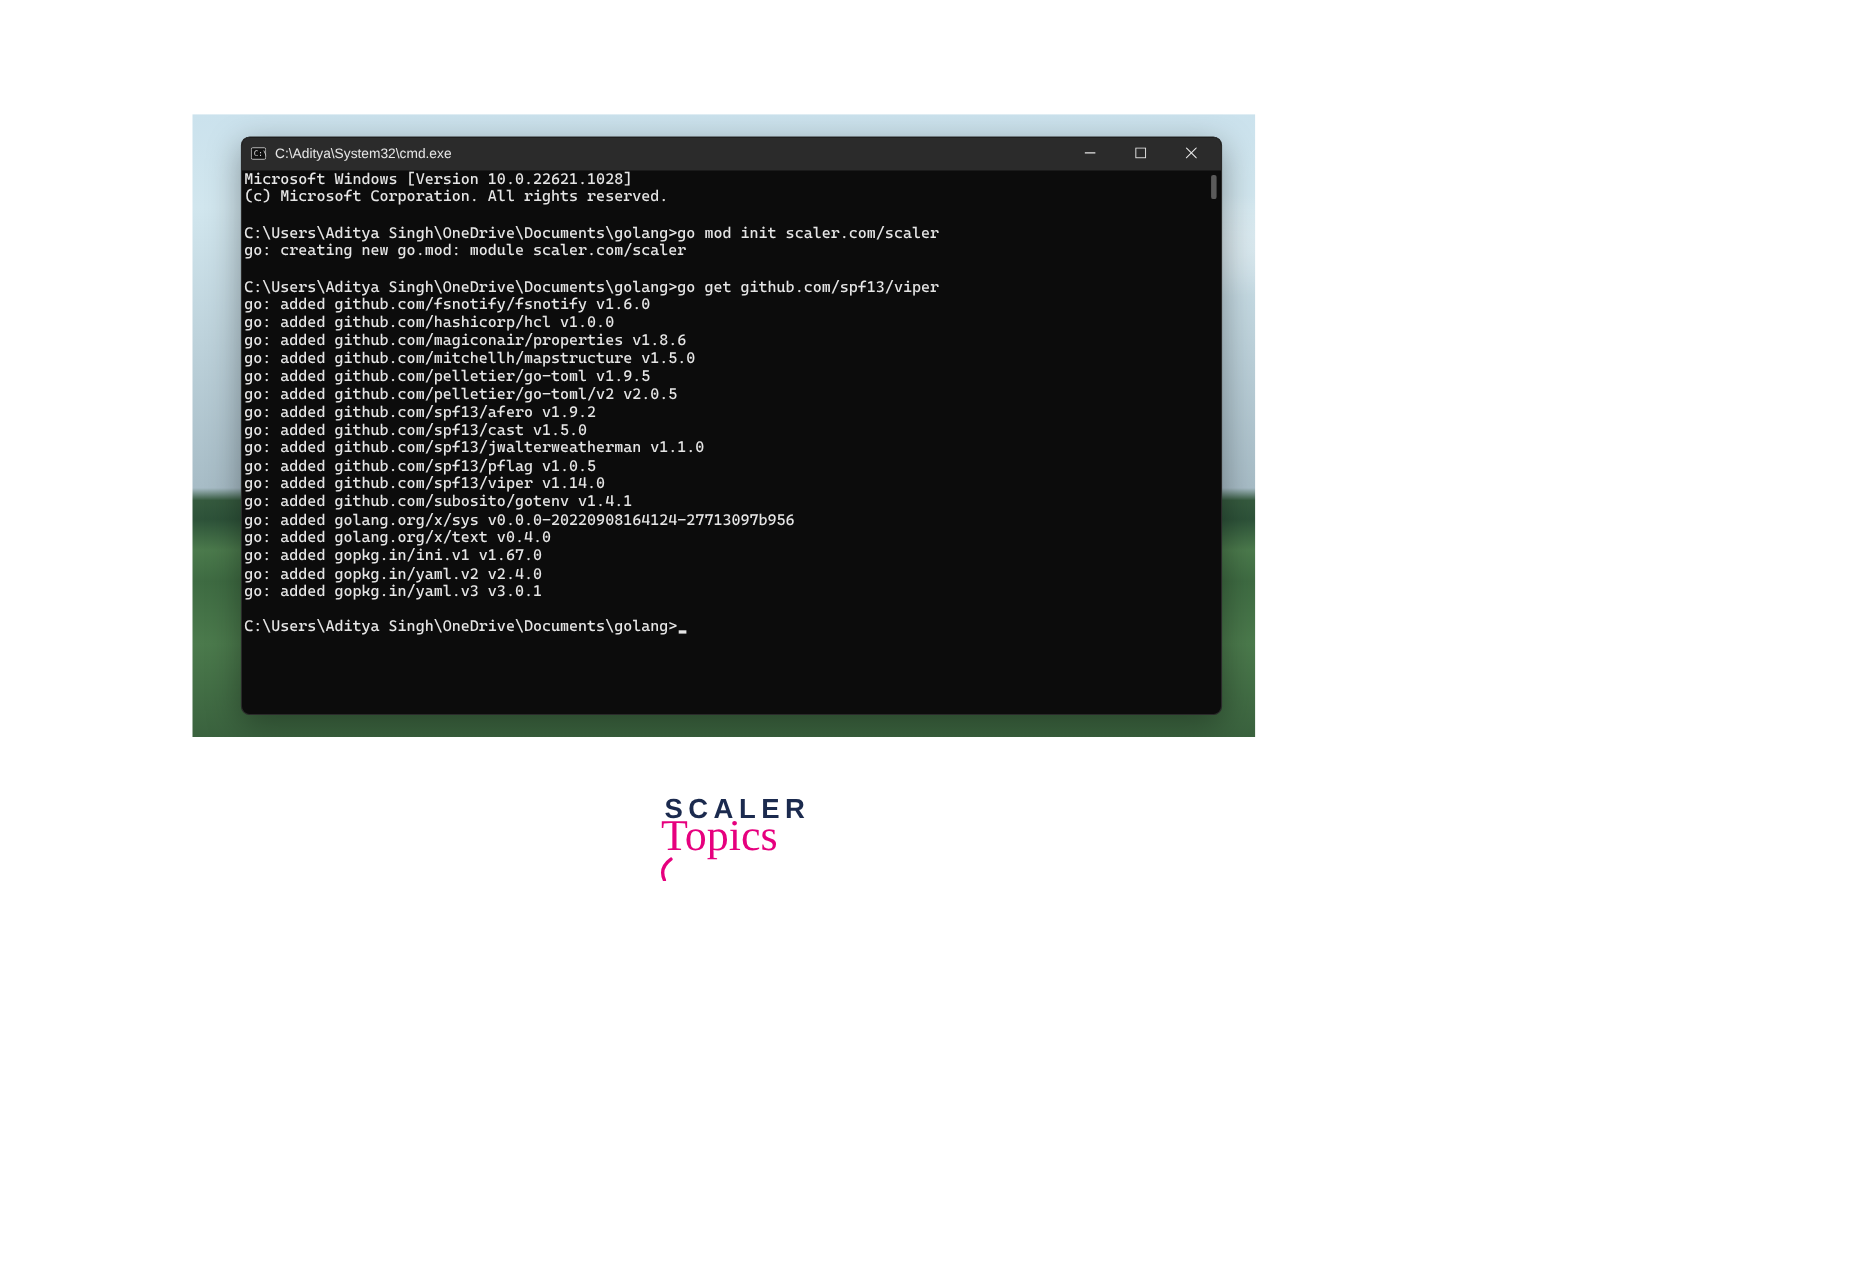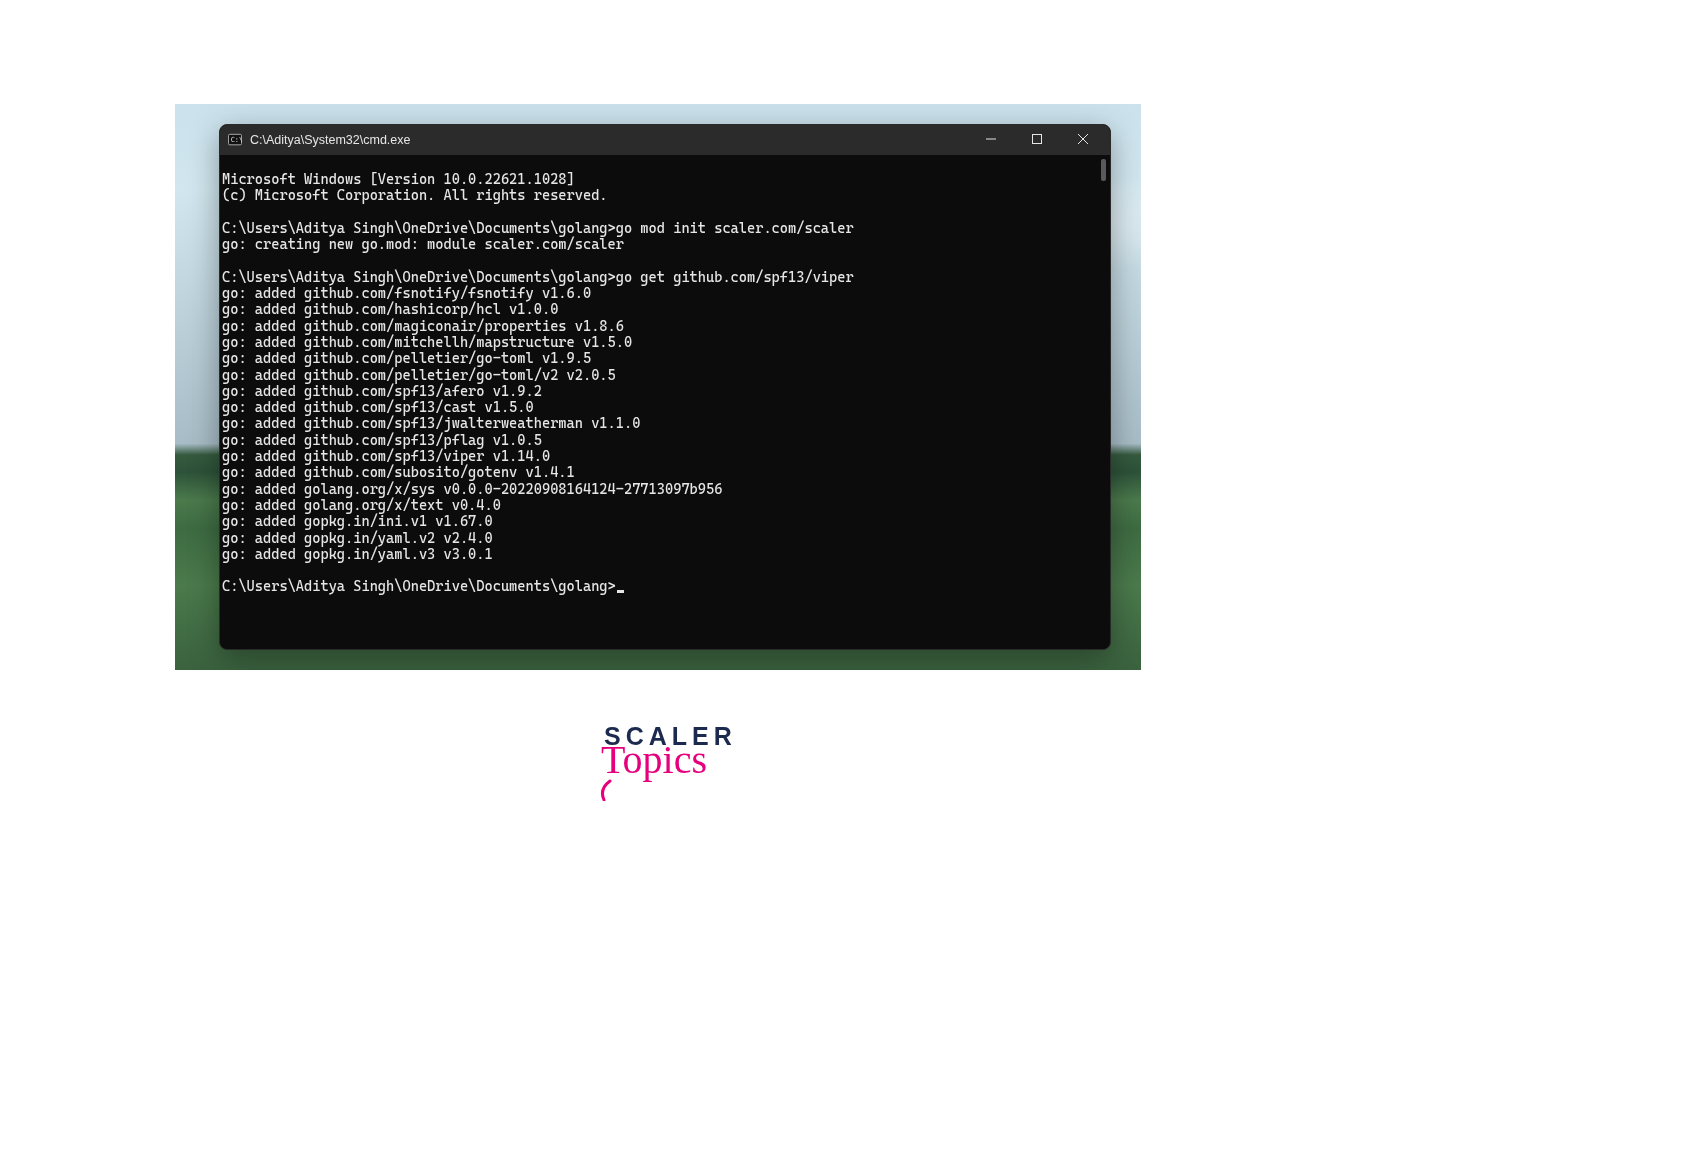--- a/index.html
+++ b/index.html
@@ -68,21 +68,21 @@
   .title-bar .tb-btn {
     width: 46px; height: 30px;
     display: flex;
     align-items: center;
     justify-content: center;
     color: #e6e6e6;
   }
 
   .terminal-area {
     position: relative;
-    padding: 16px 2px 4px 2px;
+    padding: 0 2px 4px 2px;
     height: calc(100% - 30px);
     box-sizing: border-box;
     overflow: hidden;
   }
   .terminal-area .scrollbar-thumb {
     position: absolute;
     right: 4px;
     top: 4px;
     width: 5px;
     height: 22px;

